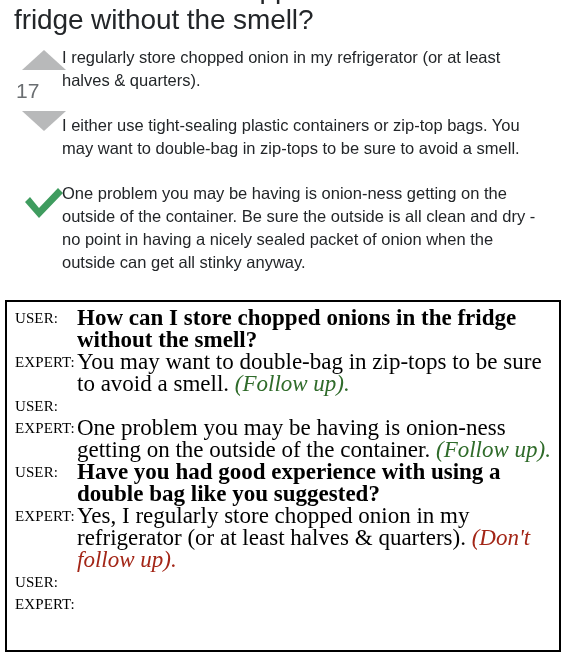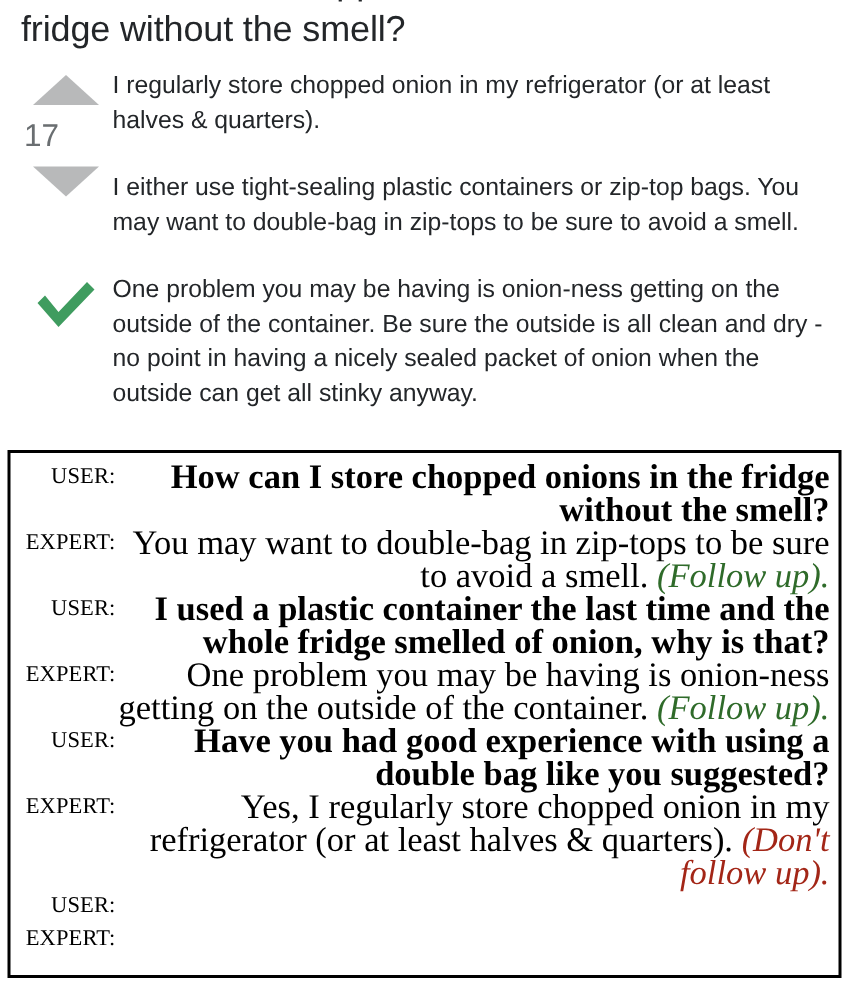--- a/index.html
+++ b/index.html
@@ -28,21 +28,21 @@
   
   .title-clip {
     position: absolute;
     left: 14px;
     top: -27px;
     width: 540px;
     height: 70px;
     overflow: hidden;
   }
   .title-clip .title-line {
-    font-size: 24px;
+    font-size: 28px;
     line-height: 31px;
     font-weight: 400;
     color: #232629;
     letter-spacing: -0.1px;
     white-space: nowrap;
   }
 
   
   .vote-col {
     position: absolute;
@@ -75,21 +75,21 @@
   .check-mark {
     position: absolute;
     left: 22px;
     top: 186px;
     width: 44px;
     height: 34px;
   }
 
   .answer-body {
     position: absolute;
-    left: 75px;
+    left: 62px;
     top: 46px;
     width: 478px;
   }
   .answer-body p {
     margin: 0 0 22px 0;
     font-size: 16.5px;
     line-height: 23px;
     color: #232629;
   }
   .answer-body p.p-check {
@@ -102,21 +102,20 @@
     left: 5px;
     top: 300px;
     width: 556px;
     height: 352px;
     border: 2px solid #000000;
     box-sizing: border-box;
     background: #ffffff;
   }
   .dlg-inner {
     padding: 5px 6px 4px 8px;
-    text-align: right;
   }
   .turn {
     display: flex;
     align-items: flex-start;
     font-family: "Liberation Serif", serif;
   }
   .turn .speaker {
     flex: 0 0 62px;
     font-size: 15px;
     line-height: 22px;
@@ -187,21 +186,20 @@
       <div class="utterance"><span>How can I store chopped onions in the fridge without the smell?</span> <span class="tag tag-follow"></span></div>
     </div>
 
     <div class="turn expert">
       <div class="speaker">EXPERT:</div>
       <div class="utterance"><span>You may want to double-bag in zip-tops to be sure to avoid a smell.</span> <span class="tag tag-follow">(Follow up).</span></div>
     </div>
 
     <div class="turn user">
       <div class="speaker">USER:</div>
-      <div class="utterance"><span>I used a plastic container the last time and the whole fridge smelled of onion, why is that?</span> <span class="tag tag-follow"></span></div>
     </div>
 
     <div class="turn expert">
       <div class="speaker">EXPERT:</div>
       <div class="utterance"><span>One problem you may be having is onion-ness getting on the outside of the container.</span> <span class="tag tag-follow">(Follow up).</span></div>
     </div>
 
     <div class="turn user">
       <div class="speaker">USER:</div>
       <div class="utterance"><span>Have you had good experience with using a double bag like you suggested?</span> <span class="tag tag-follow"></span></div>

